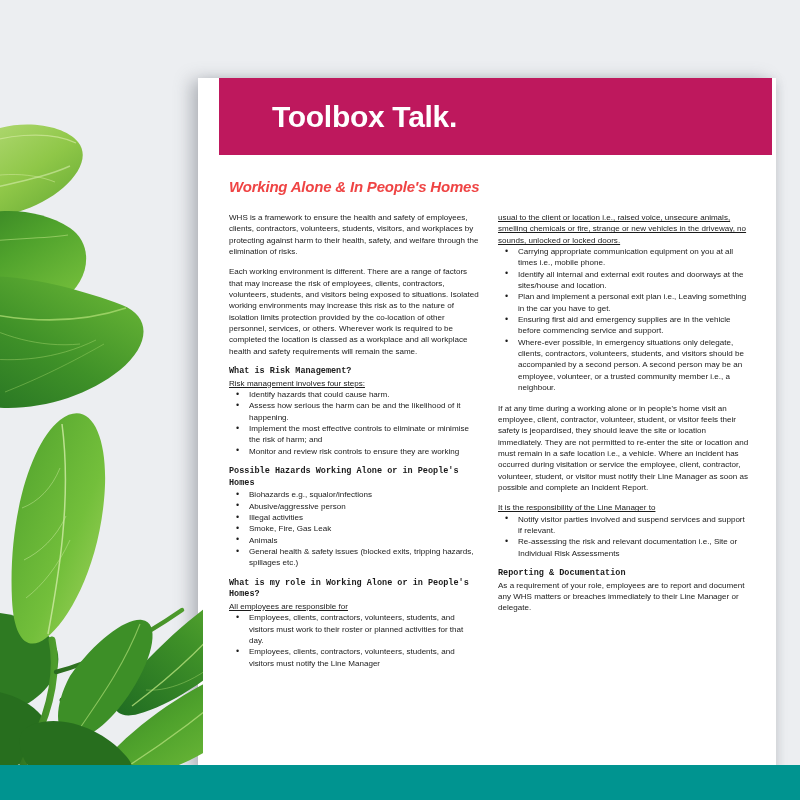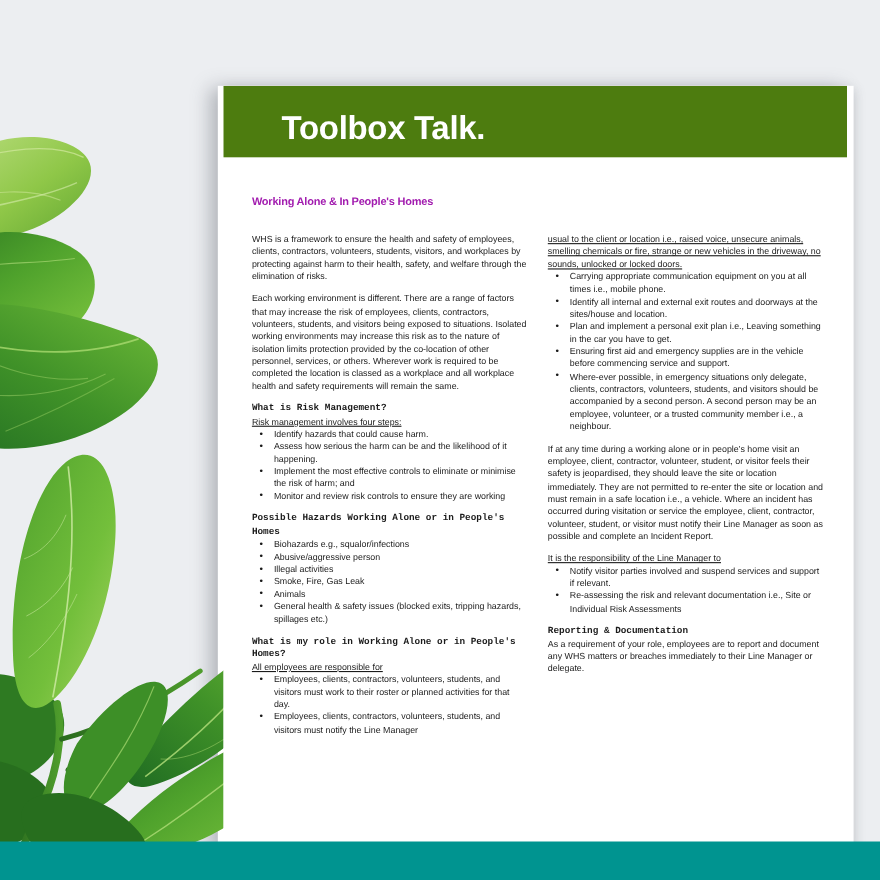--- a/index.html
+++ b/index.html
@@ -18,31 +18,31 @@
     background:#ffffff;
     box-shadow:-9px 0 16px -2px rgba(90,95,105,.40), 4px 0 10px -3px rgba(90,95,105,.22);
     z-index:2;overflow:hidden;
   }
   #page{
     position:absolute;left:203px;top:78px;width:569px;height:700px;
     background:#ffffff;z-index:4;overflow:hidden;
   }
 
   .banner{
-    position:absolute;left:0;top:0;width:567px;height:65px;
-    background:#4d7c0f;
+    position:absolute;left:16px;top:0;width:567px;height:77px;
+    background:#be185d;
   }
   .banner-title{
     position:absolute;left:53px;top:22px;
     color:#ffffff;font-size:30px;font-weight:bold;letter-spacing:-.3px;
   }
 
   .doc-title{
     position:absolute;left:26px;top:100px;
-    font-size:10px;font-weight:bold;color:#a21caf;letter-spacing:-.2px;
+    font-size:15px;font-weight:bold;color:#ef4444;letter-spacing:-.2px;font-style:italic;
   }
 
   .cols{position:absolute;left:26px;top:134px;width:520px;display:flex;gap:18px;}
   .col{width:251px;color:#1b1b1b;font-size:8.05px;line-height:11.35px;}
 
   .col p{margin:0 0 9px 0;text-align:left;}
   .col p.tight{margin-bottom:0;text-decoration:underline;}
   .col h3{margin:0;font-size:8.5px;font-weight:bold;line-height:11.6px;font-family:Liberation Mono, monospace;}
   .col ul{margin:0 0 9px 0;padding:0;list-style:none;}
   .col ul.tight{margin-bottom:0;}

